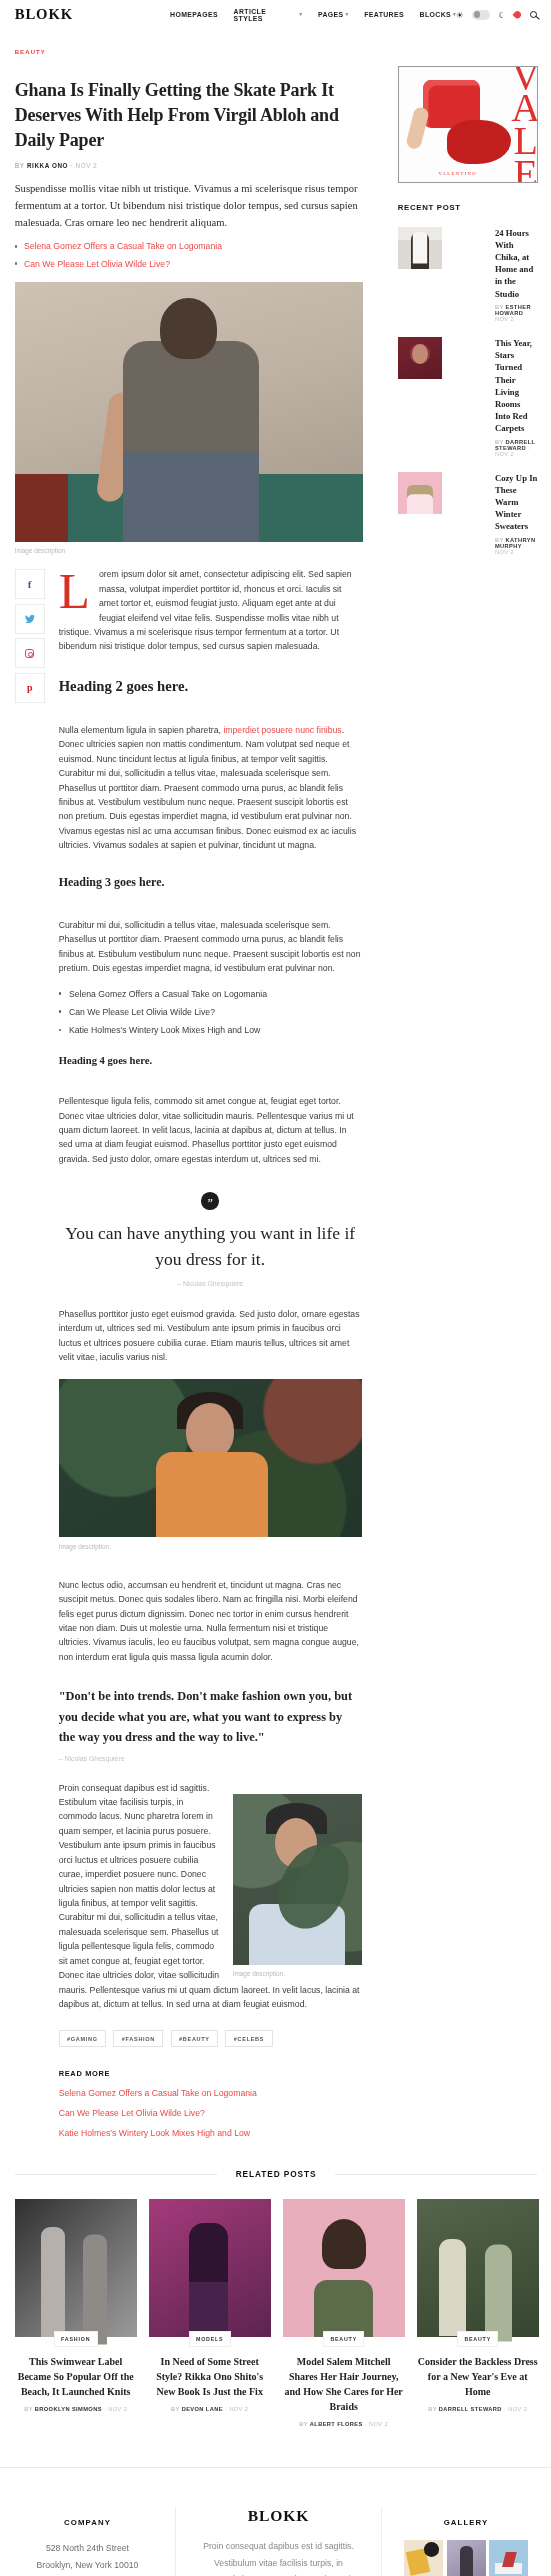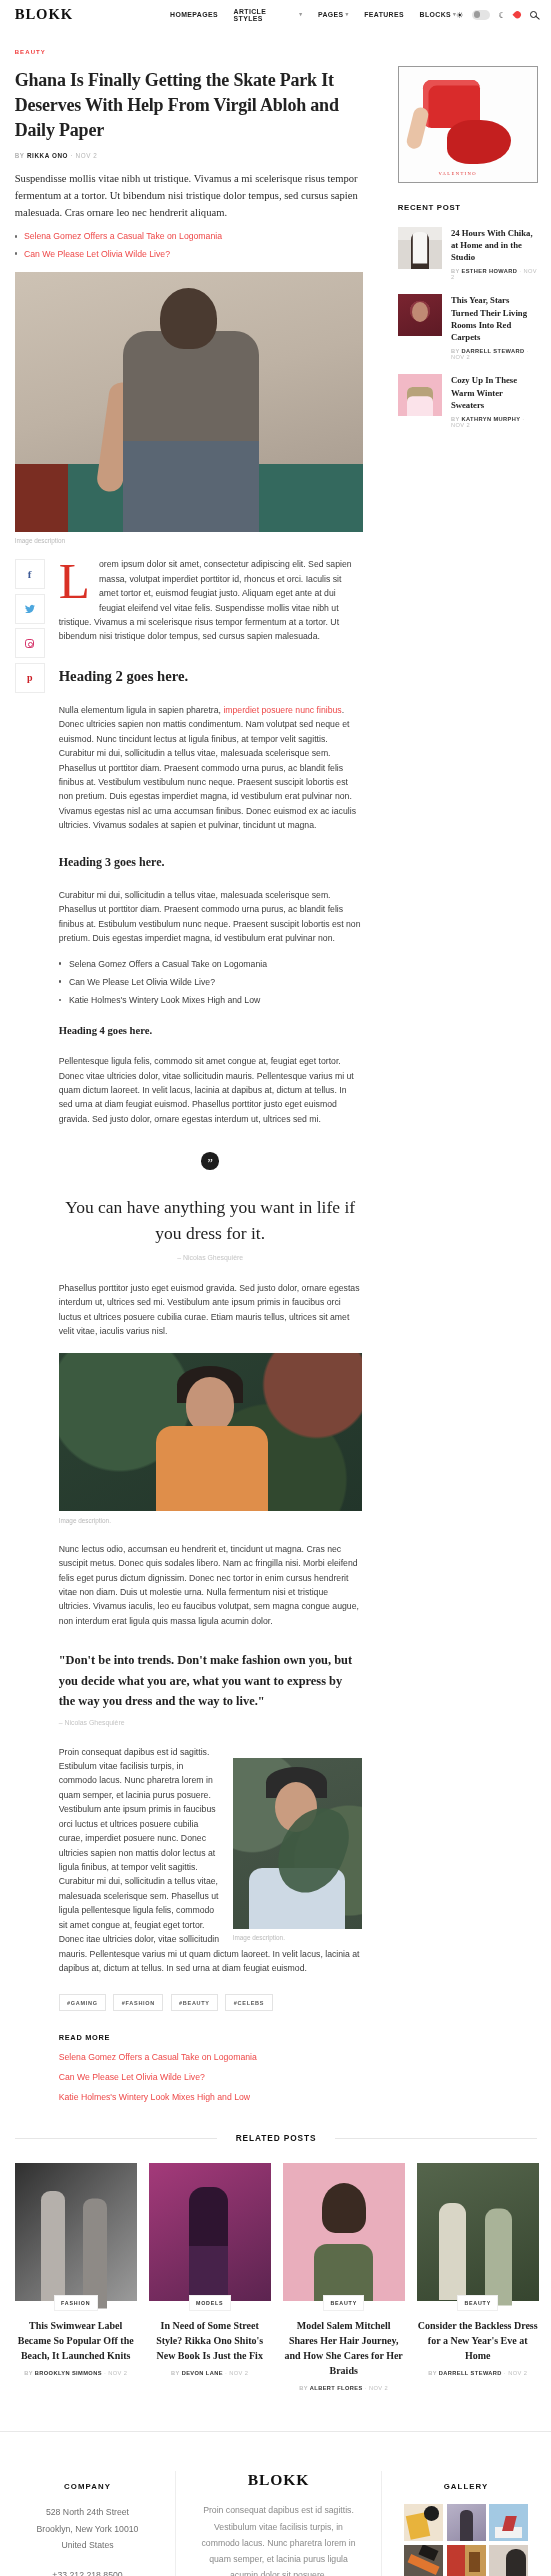--- a/index.html
+++ b/index.html
@@ -23,21 +23,21 @@
   .mag::after { content:""; position:absolute; width:4.6px; height:1.3px; background:#1d1d1d; right:-3.7px; bottom:-0.9px; transform:rotate(40deg); }
 
   
   .content { display:flex; padding:0 14.7px; }
   .main { width:348px; }
   .sidebar { width:140px; margin-left:35px; padding-top:37px; }
 
   
   .art-head { padding-top:20px; }
   .cat { color:#f03b3b; font-size:6px; font-weight:700; letter-spacing:1.1px; }
-  .title { font-family:"Liberation Serif", serif; font-size:18px; line-height:1.4; font-weight:600; color:#222; letter-spacing:-0.2px; margin-top:13px; }
+  .title { font-family:"Liberation Serif", serif; font-size:18px; line-height:1.4; font-weight:600; color:#222; letter-spacing:-0.2px; margin-top:23px; }
   .byline { margin-top:8.3px; font-size:6.3px; font-weight:700; letter-spacing:0.6px; }
   .byline .by { color:#b5b5b5; }
   .byline .auth { color:#222; }
   .byline .dt { color:#b5b5b5; font-weight:400; }
   .lede { margin-top:11px; font-family:"Liberation Serif", serif; font-size:10.6px; line-height:1.62; color:#2c2c2c; }
   .toplinks { margin-top:10px; }
   .toplinks .tl { display:flex; align-items:baseline; gap:6.4px; margin-bottom:7.4px; }
   .tl b { width:2.8px; height:2.8px; border-radius:50%; background:#6b6b6b; flex:0 0 auto; position:relative; top:-1.8px; }
   .tl a { color:#ee4848; font-size:8.7px; text-decoration:none; }
 
@@ -52,33 +52,33 @@
 
   
   .body-wrap { position:relative; margin-top:13px; }
   .share { position:absolute; left:0; top:1.8px; width:30px; }
   .share .sq { width:30px; height:30px; border:0.9px solid #ececec; display:flex; align-items:center; justify-content:center; margin-bottom:4.6px; background:#fff; }
   .fb { font-family:"Liberation Serif", serif; font-weight:700; font-size:11px; color:#3d5a96; }
   .pin { font-weight:700; font-size:10px; color:#cb2027; font-family:"Liberation Serif", serif; }
   .ig { width:9.2px; height:9.2px; border:1.4px solid #d6366c; border-radius:2.8px; position:relative; }
   .ig::after { content:""; position:absolute; left:2px; top:2px; width:2.9px; height:2.9px; border:1.1px solid #d6366c; border-radius:50%; }
   .btext { margin-left:44px; width:303px; }
-  .p { font-size:8.7px; line-height:1.66; color:#3c3c3c; margin-top:18px; }
+  .p { font-size:8.7px; line-height:1.66; color:#3c3c3c; margin-top:28px; }
   .p a.inline { color:#ee4848; text-decoration:none; }
   .dropcap { float:left; font-family:"Liberation Serif", serif; color:#d93025; font-size:51px; line-height:0.82; padding:3.7px 9.2px 0 0; font-weight:400; }
   .h2 { font-family:"Liberation Serif", serif; font-weight:700; color:#222; font-size:14.7px; margin-top:24px; }
   .h3 { font-family:"Liberation Serif", serif; font-weight:700; color:#222; font-size:12px; margin-top:22px; }
   .h4 { font-family:"Liberation Serif", serif; font-weight:700; color:#222; font-size:10.6px; margin-top:20px; }
   .ul { margin-top:13px; }
   .li { display:flex; gap:7.4px; align-items:baseline; margin-bottom:8.3px; font-size:8.7px; color:#3c3c3c; }
   .li b { width:2.8px; height:2.8px; background:#555; border-radius:50%; flex:0 0 auto; position:relative; top:-1.8px; }
 
   .pullquote { margin-top:26px; text-align:center; }
   .qbadge { width:17.5px; height:17.5px; border-radius:50%; background:#1d1d1d; color:#fff; display:inline-flex; align-items:center; justify-content:center; font-family:"Liberation Serif", serif; font-size:12px; line-height:1; padding-top:3.7px; }
-  .pq-text { font-family:"Liberation Serif", serif; font-size:17.5px; line-height:1.5; color:#1f1f1f; margin-top:24px; }
+  .pq-text { font-family:"Liberation Serif", serif; font-size:17.5px; line-height:1.5; color:#1f1f1f; margin-top:10px; }
   .pq-auth { margin-top:7.4px; font-size:6.9px; color:#c4c4c4; }
 
   .img2 { margin-top:14.7px; width:303px; height:158px; position:relative; overflow:hidden;
           background:radial-gradient(circle at 20% 30%, #3c5a40 0 26%, transparent 27%),
                      radial-gradient(circle at 85% 20%, #7a4538 0 18%, transparent 19%),
                      radial-gradient(circle at 70% 80%, #31482f 0 30%, transparent 31%),
                      linear-gradient(150deg,#2c4233,#22352a); }
   .img2 .shirt { position:absolute; left:97px; bottom:0; width:112px; height:85px; background:#df8e4a; border-radius:16.5px 16.5px 0 0; }
   .img2 .face { position:absolute; left:127px; top:24px; width:48px; height:55px; background:#c59478; border-radius:50% 50% 44% 44%; }
   .img2 .hair { position:absolute; left:118px; top:13px; width:66px; height:37px; background:#241d1a; border-radius:50% 50% 0 0; }
@@ -107,21 +107,21 @@
 
   
   .magcover { width:140px; height:117px; border:0.9px solid #9a9a9a; position:relative; overflow:hidden; background:#fdfdfd; }
   .magcover .vletters { position:absolute; right:-13px; top:-7.4px; width:48px; font-family:"Liberation Serif", serif; color:#e03131; font-size:40px; line-height:0.82; font-weight:400; text-align:center; }
   .magcover .bag { position:absolute; left:24px; top:13px; width:57px; height:48px; background:#d92b2b; border-radius:8.3px; box-shadow:inset 5.5px 5.5px 0 #e85050; }
   .magcover .bow { position:absolute; left:48px; top:53px; width:64px; height:44px; background:#c41f1f; border-radius:46% 54% 60% 40%; }
   .magcover .hand { position:absolute; left:11px; top:40px; width:14.7px; height:42px; background:#e9c3a6; border-radius:7.4px; transform:rotate(14deg); }
   .magcover .brand { position:absolute; left:0; right:20px; bottom:6.4px; text-align:center; color:#e03131; font-size:4.6px; letter-spacing:1.4px; font-family:"Liberation Serif", serif; }
   .recent { margin-top:20px; }
   .recent-h { font-size:7.8px; font-weight:700; letter-spacing:0.7px; color:#111; }
-  .ritem { display:flex; margin-top:14.7px; }
+  .ritem { display:flex; margin-top:14.7px;gap:44px; }
   .rthumb { width:44px; height:42px; flex:0 0 auto; }
   .rt1 { background:linear-gradient(180deg,#eceae7 0 30%,#dcd8d3 30% 100%); position:relative; }
   .rt1 i { position:absolute; left:13px; top:5.5px; width:18.4px; height:37px; background:#f7f6f4; border-radius:7.4px 7.4px 0 0; display:block; box-shadow:0 -3.7px 0 1.8px #3a2e28 inset; }
   .rt2 { background:radial-gradient(circle at 50% 40%, #a4485089 0 30%, transparent 31%), linear-gradient(160deg,#7a2430,#5d1a25); position:relative; }
   .rt2 i { position:absolute; left:14.7px; top:7.4px; width:15.6px; height:20px; background:#c08a74; border-radius:50%; display:block; }
   .rt3 { background:#f2b9c6; position:relative; }
   .rt3 i { position:absolute; left:9.2px; top:13px; width:26px; height:29px; background:#fbe3ea; border-radius:5.5px 5.5px 0 0; display:block; box-shadow:inset 0 9.2px 0 #b7a27a; }
   .rmeta { margin-left:9.2px; }
   .rtitle { font-family:"Liberation Serif", serif; font-size:8.7px; line-height:1.4; color:#222; font-weight:600; }
   .rauth { margin-top:4.6px; font-size:5.7px; font-weight:700; letter-spacing:0.4px; }
@@ -341,20 +341,21 @@
           </div>
         </div>
       </div>
     </div>
 
     <aside class="sidebar">
       <div class="magcover">
         <span class="bag"></span>
           <span class="bow"></span>
           <span class="hand"></span>
+        <span class="vletters">V A L E</span>
         <span class="brand">VALENTINO</span>
       </div>
       <div class="recent">
         <div class="recent-h">RECENT POST</div>
 
         <div class="ritem">
           <div class="rthumb rt1">
               <i></i>
             </div>
           <div class="rmeta">

